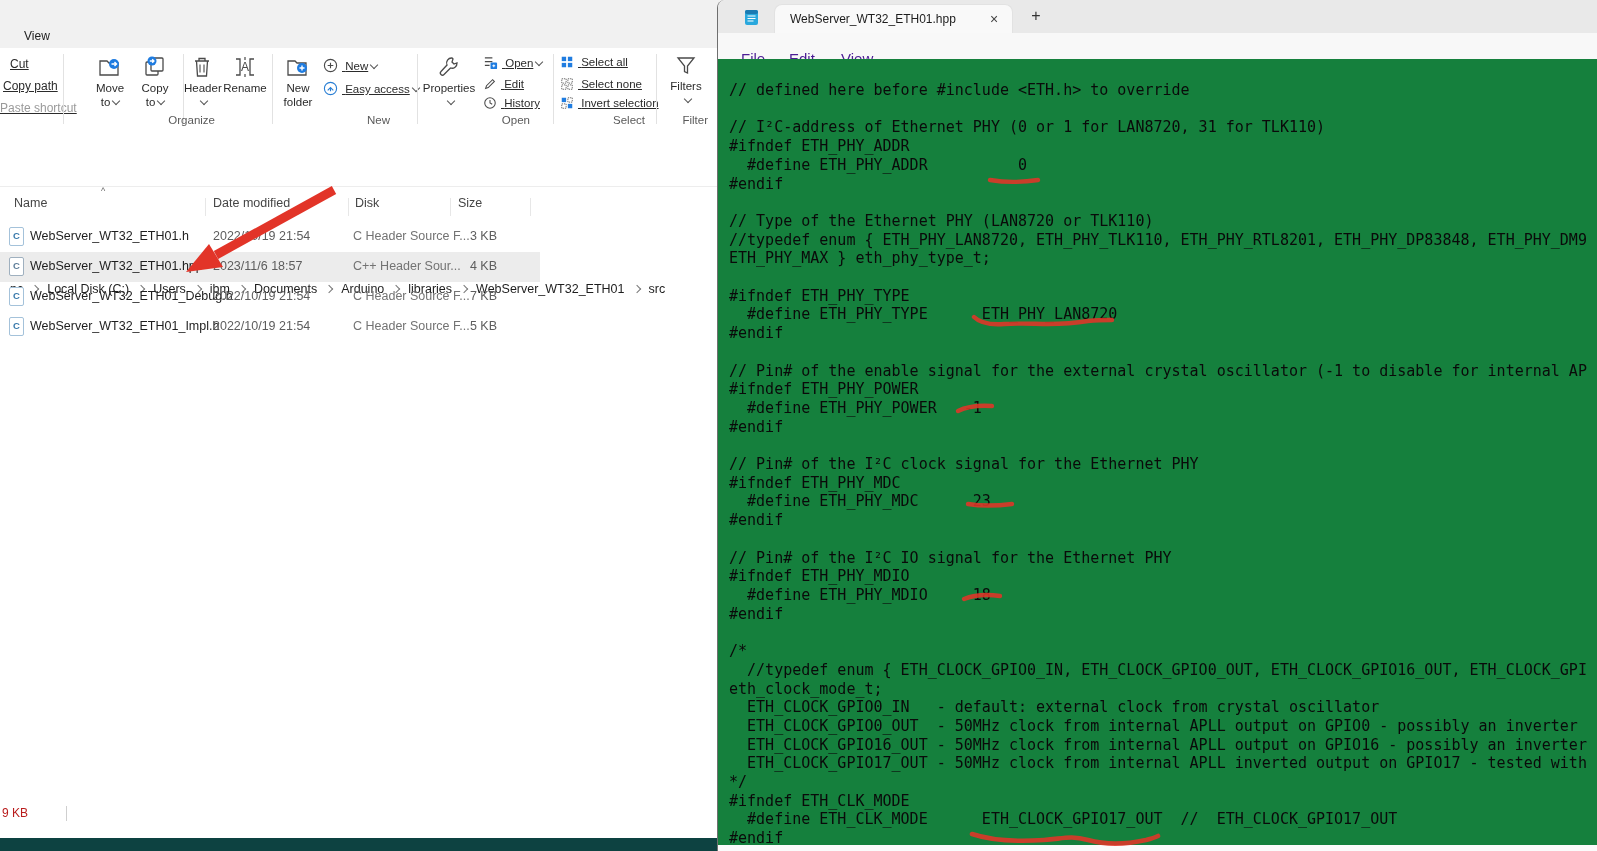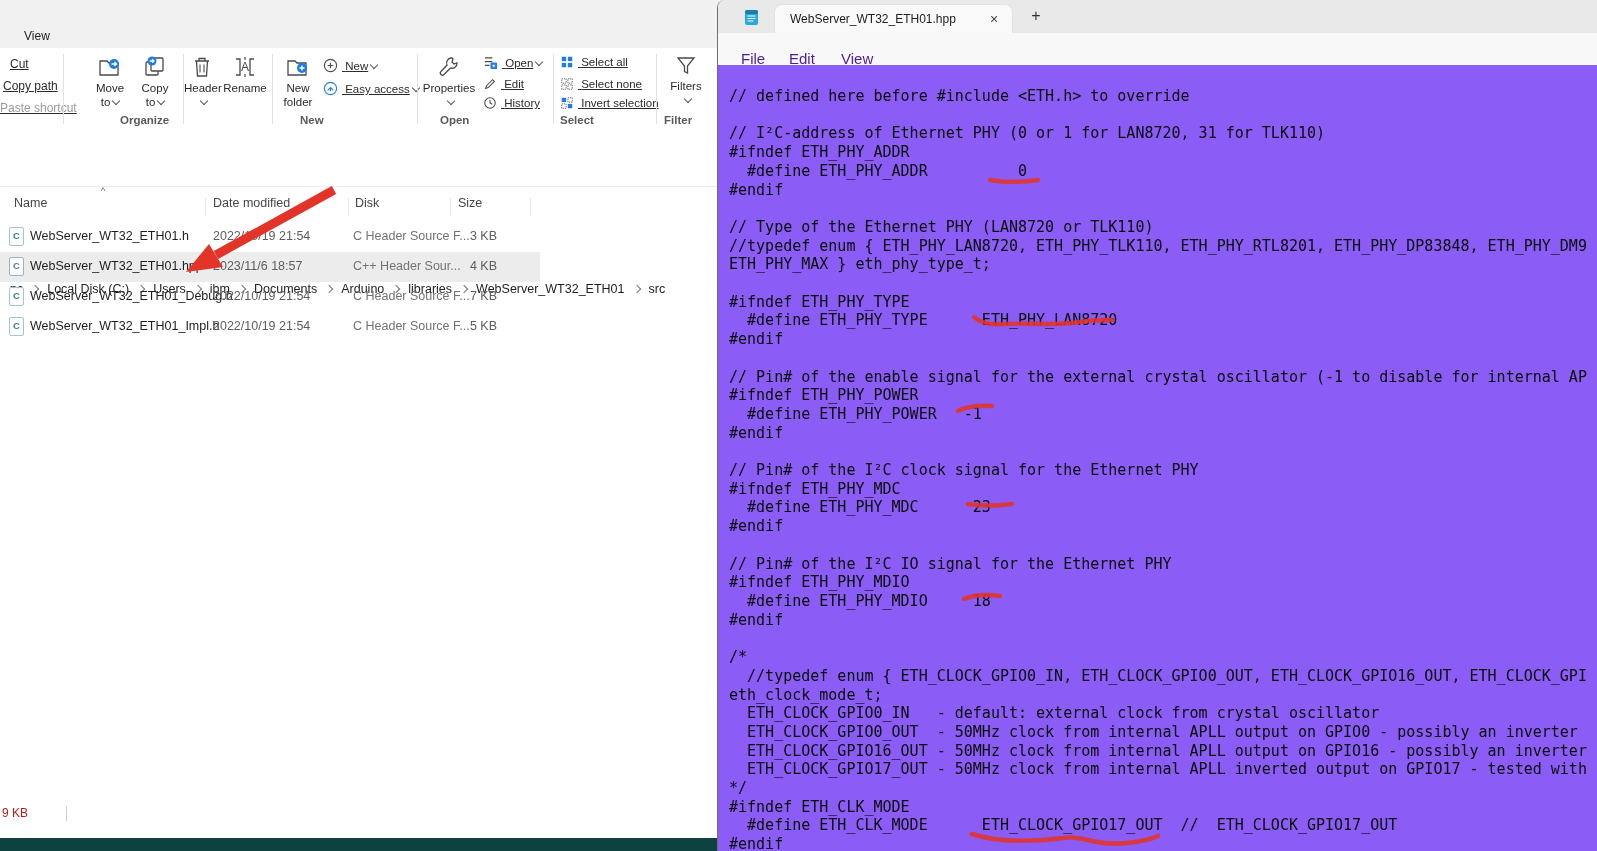--- a/index.html
+++ b/index.html
@@ -6,21 +6,21 @@
   body{width:1597px;height:851px;position:relative;overflow:hidden;background:#fff;
        font-family:"Liberation Sans",sans-serif;color:#1b1b1b;}
   .abs{position:absolute;}
 
   
   #explorer{left:0;top:0;width:722px;height:851px;background:#fff;}
   #exp-top{left:0;top:0;width:722px;height:48px;background:#f1f1f1;}
   #exp-viewtab{left:24px;top:29px;font-size:12px;color:#222;}
   #ribbon{left:0;top:48px;width:722px;height:83px;background:#fff;border-bottom:1px solid #e4e4e4;}
   .rsep{position:absolute;top:6px;width:1px;height:70px;background:#e2e2e2;}
-  .rlabel{position:absolute;top:66px;font-size:11.5px;color:#5a5a5a;text-align:left;font-weight:bold;}
+  .rlabel{position:absolute;top:66px;font-size:11.5px;color:#5a5a5a;text-align:right;}
   .rtxt{font-size:12px;color:#2b2b2b;}
   .rtxt-sm{font-size:11.5px;color:#2b2b2b;}
   .dis{color:#9a9a9a;}
   .cv{display:inline-block;width:5px;height:5px;border-right:1.2px solid #555;
       border-bottom:1.2px solid #555;transform:rotate(45deg);margin-left:3px;margin-bottom:2px;}
   .cr{display:inline-block;width:5px;height:5px;border-right:1.2px solid #777;
       border-bottom:1.2px solid #777;transform:rotate(-45deg);margin:0 2px 1px 2px;}
   .bigbtn{position:absolute;top:7px;text-align:center;font-size:11.5px;color:#2b2b2b;line-height:14px;}
   .bigbtn svg{display:block;margin:0 auto 2px auto;}
   .rowbtn{position:absolute;font-size:11.5px;color:#2b2b2b;white-space:nowrap;text-decoration:underline;}
@@ -52,21 +52,21 @@
            border-left:1px solid #6f6f6f;border-top-left-radius:8px;}
   #np-tabbar{left:0;top:0;width:880px;height:33px;background:#e9e9e9;border-top-left-radius:8px;}
   #np-tab{left:56px;top:4px;width:239px;height:29px;background:#f9f9f9;
           border-radius:8px 8px 0 0;border:1px solid #e2e2e2;border-bottom:none;box-sizing:border-box;}
   #np-tab-title{left:15px;top:7px;font-size:12px;color:#1c1c1c;}
   #np-tab-close{left:210px;top:6px;font-size:14px;color:#444;width:18px;height:18px;text-align:center;line-height:17px;border-radius:4px;}
   #np-newtab{left:308px;top:6px;font-size:16px;color:#333;width:20px;height:20px;text-align:center;line-height:19px;}
   #np-winicon{left:26px;top:8px;}
   #np-menubar{left:0;top:33px;width:880px;height:32px;background:#f8f8f8;border-bottom:1px solid #e6e6e6;}
   .np-menu{position:absolute;top:17px;font-size:15px;color:#4c1d95;}
-  #np-content{left:0;top:65px;width:880px;height:786px;background:#8b5cf6;overflow:hidden;text-decoration:underline;}
+  #np-content{left:0;top:59px;width:880px;height:786px;background:#15803d;overflow:hidden;text-decoration:underline;}
   #np-code{position:absolute;left:11px;top:7px;font-family:"DejaVu Sans Mono","Liberation Mono",monospace;
            font-size:15px;line-height:18.7px;white-space:pre;color:#0a0a0a;}
 
   
   #annot{left:0;top:0;width:1597px;height:851px;pointer-events:none;z-index:50;}
 </style>
 </head>
 <body>
 
 <div id="explorer" class="abs">

